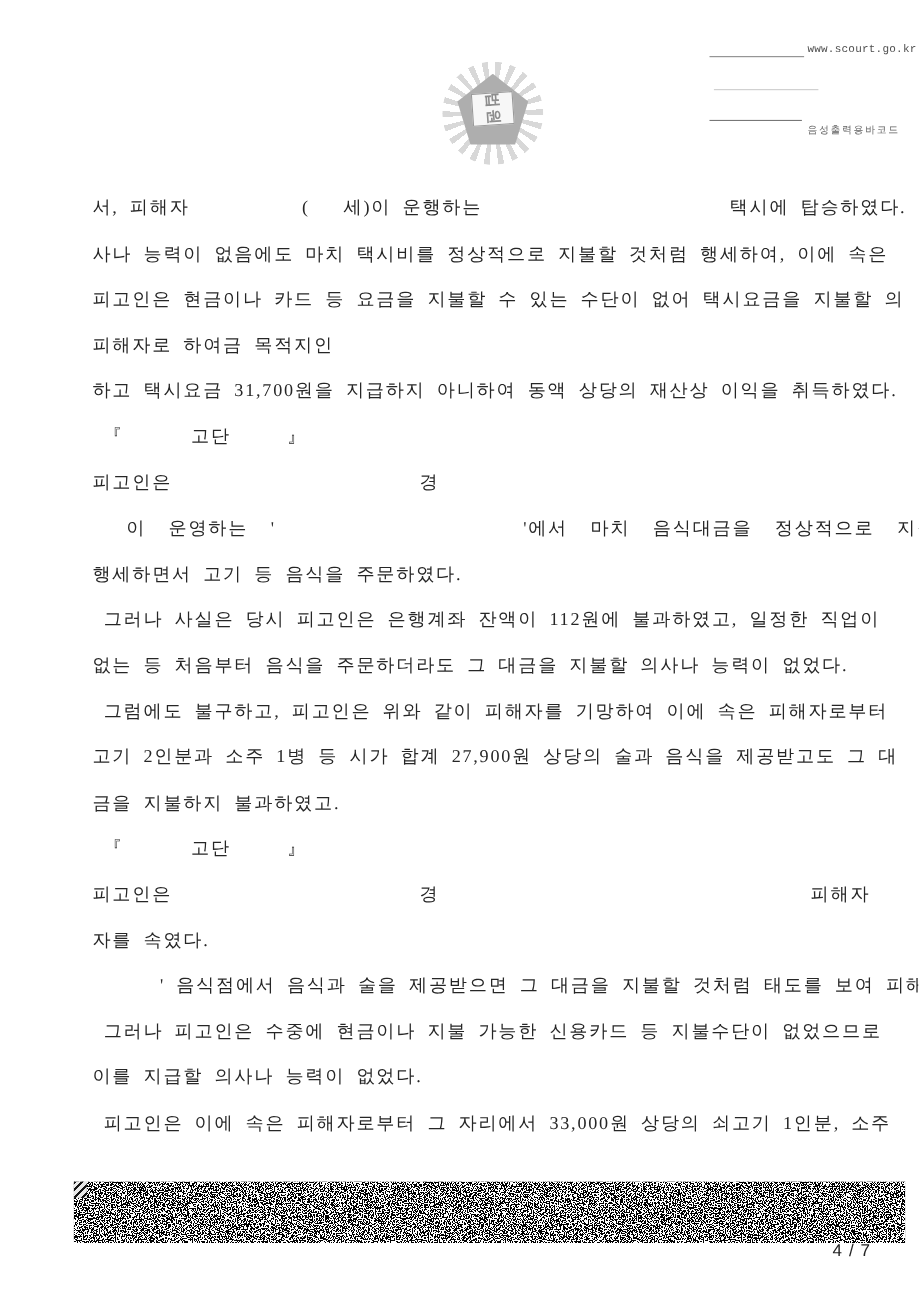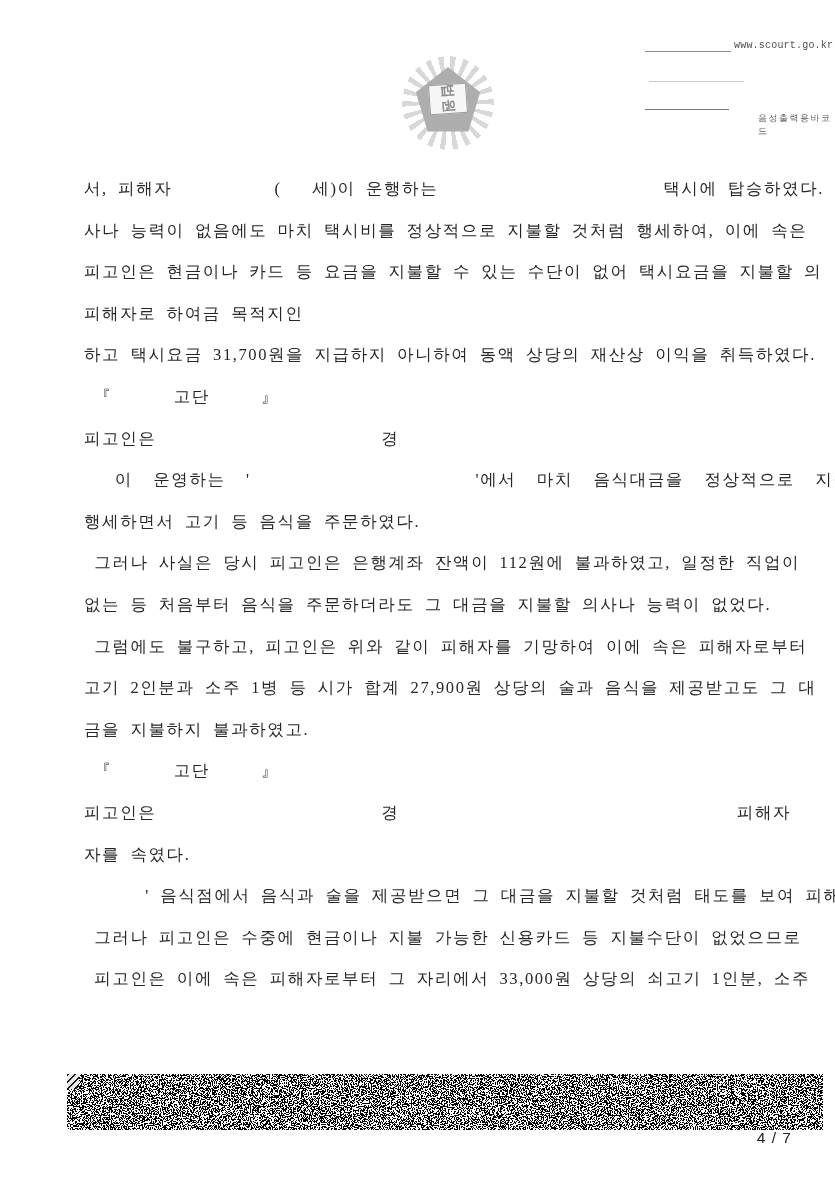--- a/index.html
+++ b/index.html
@@ -39,21 +39,21 @@
   .hr { position:absolute; border-top:1px solid #8a8a8a; }
   .hr1 { left:645px; top:51px;  width:86px; }
   .hr2 { left:649px; top:81px;  width:95px; border-top-color:#cccccc; }
   .hr3 { left:645px; top:109px; width:84px; border-top-color:#777777; }
   .url-label {
     position:absolute; left:734px; top:40px; font-size:10px; color:#4f4f4f;
     font-family:Liberation Mono, monospace; letter-spacing:0.2px;
   }
   .voice-label {
     position:absolute; left:734px; top:112px; font-size:9px; color:#616161;
-    font-family:"Liberation Sans","DejaVu Sans",sans-serif; letter-spacing:1.5px;margin-left:24px;
+    font-family:"Liberation Sans","DejaVu Sans",sans-serif; letter-spacing:1.5px;
   }
 
   
   .doc-body {
     position:absolute; left:84px; top:168px; width:716px;
     font-size:16.5px; letter-spacing:1.6px; word-spacing:4.5px;
   }
   .doc-body .line { white-space:pre; line-height:41.6px; height:41.6px; }
 
   
@@ -108,20 +108,21 @@
     <div class="line"> 그러나 사실은 당시 피고인은 은행계좌 잔액이 112원에 불과하였고, 일정한 직업이</div>
     <div class="line">없는 등 처음부터 음식을 주문하더라도 그 대금을 지불할 의사나 능력이 없었다.</div>
     <div class="line"> 그럼에도 불구하고, 피고인은 위와 같이 피해자를 기망하여 이에 속은 피해자로부터</div>
     <div class="line">고기 2인분과 소주 1병 등 시가 합계 27,900원 상당의 술과 음식을 제공받고도 그 대</div>
     <div class="line">금을 지불하지 불과하였고.</div>
     <div class="line"> 『      고단     』</div>
     <div class="line">피고인은                      경                                 피해자           운영의  '</div>
     <div class="line">자를 속였다.</div>
     <div class="line">      ' 음식점에서 음식과 술을 제공받으면 그 대금을 지불할 것처럼 태도를 보여 피해</div>
     <div class="line"> 그러나 피고인은 수중에 현금이나 지불 가능한 신용카드 등 지불수단이 없었으므로</div>
+    <div class="line">이를 지급할 의사나 능력이 없었다.</div>
     <div class="line"> 피고인은 이에 속은 피해자로부터 그 자리에서 33,000원 상당의 쇠고기 1인분, 소주</div>
   </div>
 
   <div class="barcode">
     <svg width="756" height="56" xmlns="http://www.w3.org/2000/svg">
       <filter id="nz" x="0" y="0" width="100%" height="100%">
         <feTurbulence type="fractalNoise" baseFrequency="0.9" numOctaves="2" seed="7" stitchTiles="stitch"></feTurbulence>
         <feColorMatrix type="saturate" values="0"></feColorMatrix>
         <feComponentTransfer>
           <feFuncR type="discrete" tableValues="0 1"></feFuncR>

